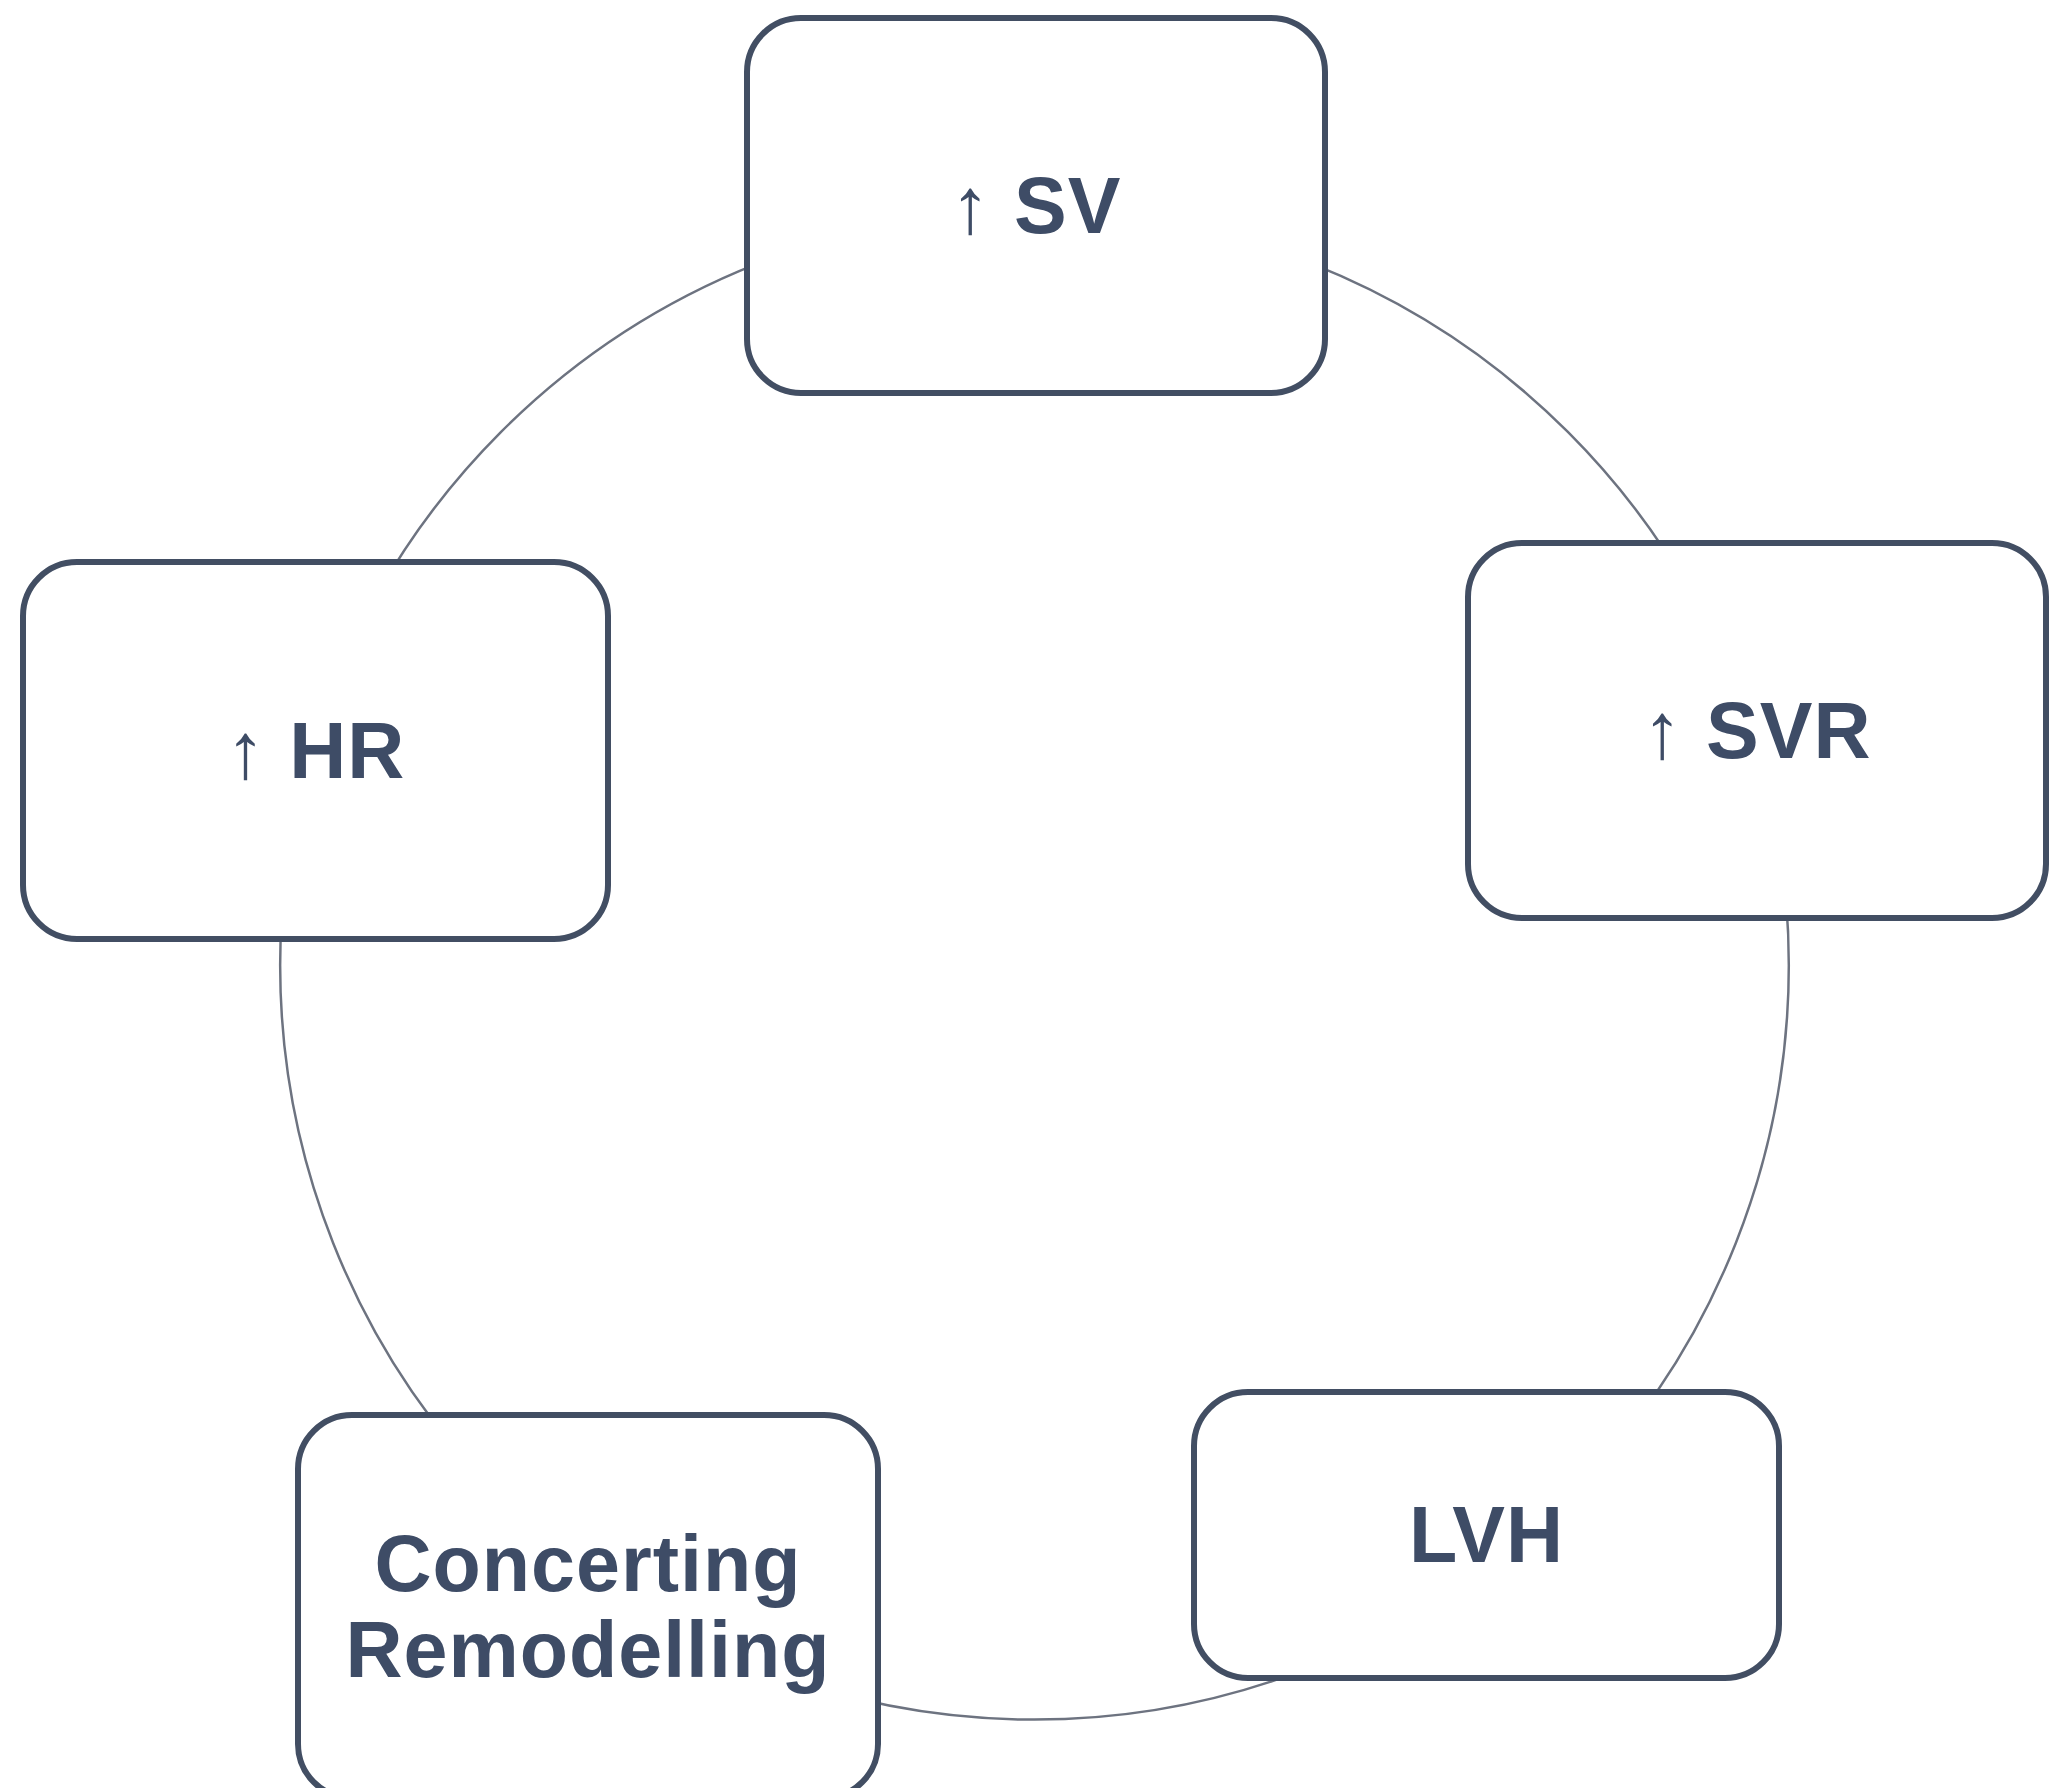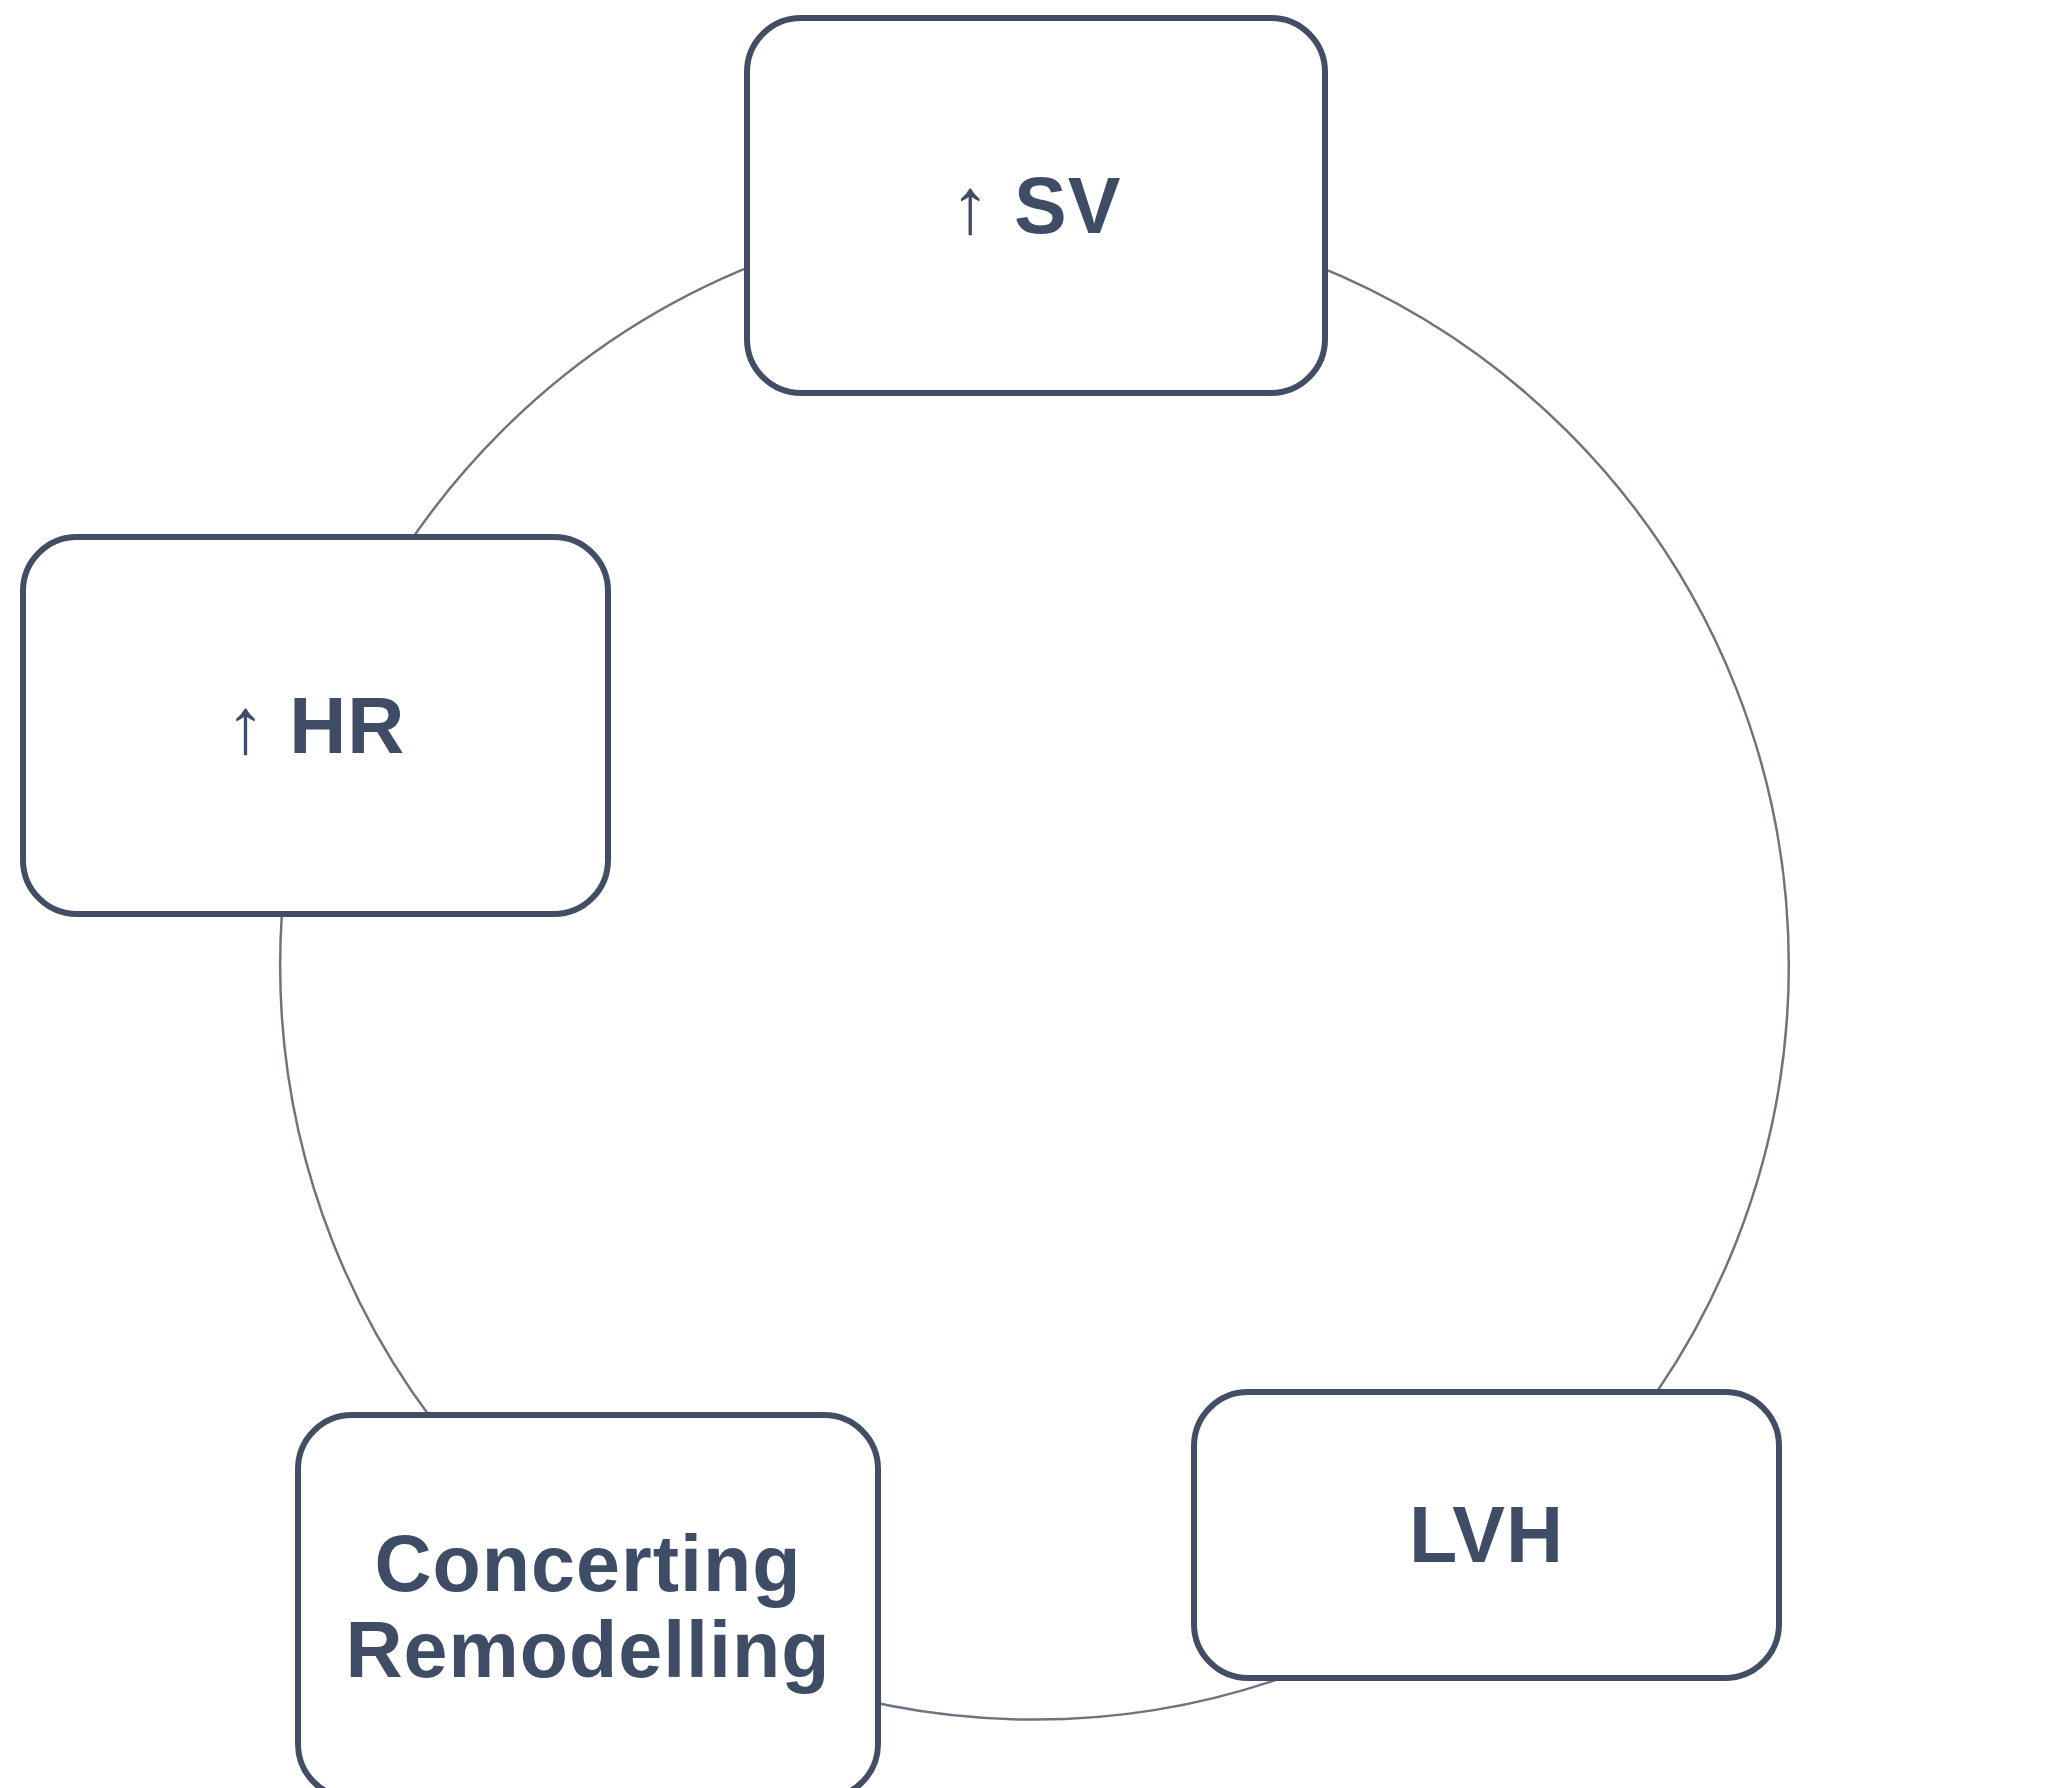--- a/index.html
+++ b/index.html
@@ -37,38 +37,41 @@
     color: #3e4c66;
     font-weight: 700;
     font-size: 79px;
     line-height: 1.08;
     padding: 0 24px;
     letter-spacing: 1px;
   }
   .node .label { display: block; }
   
   .node-sv  { left: 744px;  top: 15px;   width: 584px; height: 381px; }
-  .node-hr  { left: 20px;   top: 534px;  width: 591px; height: 383px; }
+  .node-hr  { left: 20px;   top: 559px;  width: 591px; height: 383px; }
   .node-svr { left: 1465px; top: 540px;  width: 584px; height: 381px; }
   .node-lvh { left: 1191px; top: 1389px; width: 591px; height: 292px; }
   .node-rem { left: 295px;  top: 1388px; width: 586px; height: 389px; margin-top: 24px; }
 </style>
 </head>
 <body>
 
 <div class="canvas">
 
   <svg class="cycle-svg" viewBox="0 0 2086 1807" aria-hidden="true">
     <circle cx="1045" cy="975" r="762" fill="none" stroke="#6d7380" stroke-width="2.5"></circle>
   </svg>
 
   <div class="node node-sv">
     <span class="label">↑ SV</span>
   </div>
 
+  <div class="node node-svr">
+    <span class="label">↑ SVR</span>
+  </div>
 
   <div class="node node-lvh">
     <span class="label">LVH</span>
   </div>
 
   <div class="node node-rem">
     <span class="label">Concerting Remodelling</span>
   </div>
 
   <div class="node node-hr">

